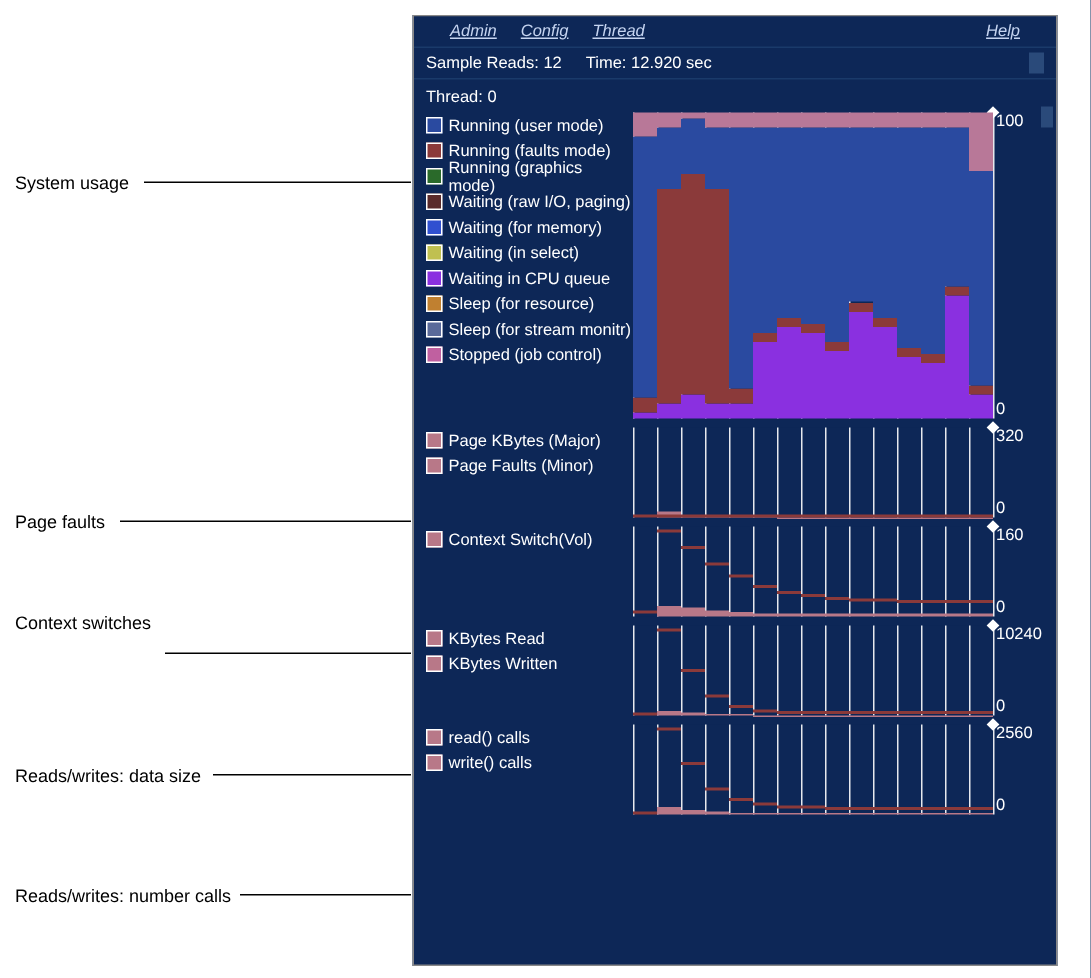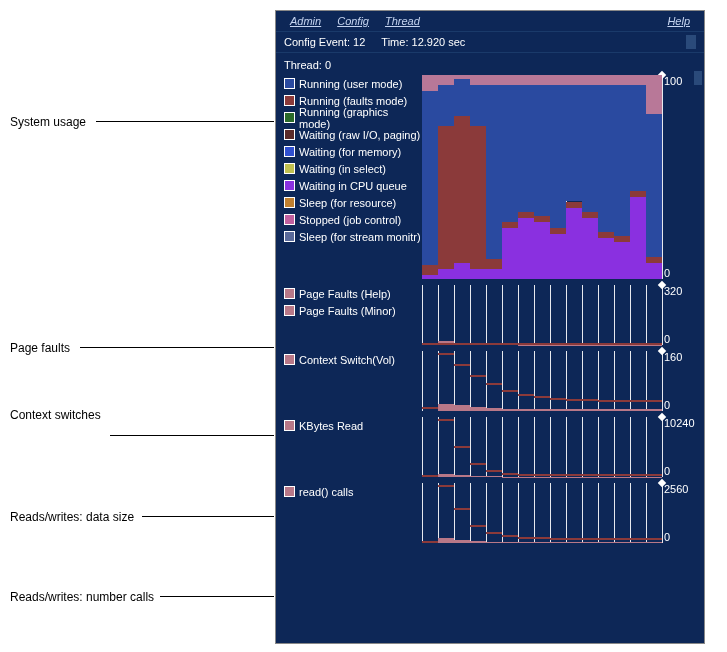--- a/index.html
+++ b/index.html
@@ -8,21 +8,21 @@
 .annotation { position: absolute; font-size: 12px; color: #000; }
 .annotation-line { position: absolute; height: 1px; background: #000; }
 
 .window { position: absolute; left: 275px; top: 10px; width: 430px; height: 634px; background: #0d2757; border: 1px solid #888; }
 .titlebar { height: 18px; background: #9a9a9a; display: flex; align-items: center; padding: 0 4px; border-bottom: 1px solid #666; }
 .titlebar-left { width: 14px; height: 12px; border: 1px solid #666; background: #aaa; margin-right: 6px; }
 .titlebar-text { flex: 1; font-style: italic; font-size: 11px; color: #222; }
 .titlebar-right { display: flex; gap: 2px; }
 .titlebar-btn { width: 14px; height: 12px; border: 1px solid #666; background: #aaa; }
 
-.menubar { height: 20px; background: #0d2757; display: flex; align-items: center; padding: 0 14px; gap: 16px; color: #c5d4f0; font-style: italic; text-decoration: underline; text-align: right; }
+.menubar { height: 20px; background: #0d2757; display: flex; align-items: center; padding: 0 24px; gap: 16px; color: #c5d4f0; font-style: italic; text-decoration: underline; text-align: right; }
 .menubar .spacer { flex: 1; }
 
 .eventbar { height: 22px; background: #0d2757; display: flex; align-items: center; padding: 0 8px; color: #fff; gap: 16px; border-top: 1px solid #1a3a6a; border-bottom: 1px solid #1a3a6a; }
 .eventbar-right { margin-left: auto; width: 10px; height: 14px; background: #2a4a7a; }
 
 .content { padding: 6px 8px; color: #fff; }
 .thread-label { margin-bottom: 4px; }
 
 .chart-section { display: flex; margin-bottom: 6px; }
 .legend-col { width: 138px; font-size: 11px; }
@@ -68,21 +68,21 @@
 
   <div class="menubar">
     <span>Admin</span>
     <span>Config</span>
     <span>Thread</span>
     <span class="spacer"></span>
     <span>Help</span>
   </div>
 
   <div class="eventbar">
-    <span><span>Config Event:</span> <span>12</span></span>
+    <span><span>Sample Reads:</span> <span>12</span></span>
     <span><span>Time:</span> <span>12.920 sec</span></span>
     <div class="eventbar-right"></div>
   </div>
 
   <div class="content">
     <div class="thread-label">Thread: 0</div>
 
     <div class="chart-section">
       <div class="legend-col" id="legend-su">
           <div class="legend-item">
@@ -111,26 +111,26 @@
           </div>
           <div class="legend-item">
             <div class="legend-swatch" style="background: rgb(138, 48, 224);"></div>
             <span>Waiting in CPU queue</span>
           </div>
           <div class="legend-item">
             <div class="legend-swatch" style="background: rgb(192, 128, 48);"></div>
             <span>Sleep (for resource)</span>
           </div>
           <div class="legend-item">
+            <div class="legend-swatch" style="background: rgb(90, 106, 154);"></div>
+            <span>Sleep (for stream monitr)</span>
+          </div>
+          <div class="legend-item">
             <div class="legend-swatch" style="background: rgb(192, 96, 160);"></div>
             <span>Stopped (job control)</span>
-          </div>
-          <div class="legend-item">
-            <div class="legend-swatch" style="background: rgb(90, 106, 154);"></div>
-            <span>Sleep (for stream monitr)</span>
           </div>
         </div>
       <div class="chart-col">
         <div class="chart-area main-chart" id="su-chart">
           <div class="diamond"></div>
         <div class="grid-line" style="left: 0%;"></div>
             <div class="grid-line" style="left: 6.66667%;"></div>
             <div class="grid-line" style="left: 13.3333%;"></div>
             <div class="grid-line" style="left: 20%;"></div>
             <div class="grid-line" style="left: 26.6667%;"></div>
@@ -210,21 +210,21 @@
           <div class="ytop">100</div>
           <div class="ybot">0</div>
         </div>
       </div>
     </div>
 
     <div class="chart-section">
       <div class="legend-col" id="legend-pf">
           <div class="legend-item">
             <div class="legend-swatch" style="background: rgb(184, 120, 136);"></div>
-            <span>Page Faults (Help)</span>
+            <span>Page KBytes (Major)</span>
           </div>
           <div class="legend-item">
             <div class="legend-swatch" style="background: rgb(184, 120, 136);"></div>
             <span>Page Faults (Minor)</span>
           </div>
         </div>
       <div class="chart-col">
         <div class="chart-area small-chart" id="pf-chart">
             <div style="position: absolute; inset: 0px; background: rgb(184, 120, 136); opacity: 0.55; z-index: -1;"></div>
             <div class="diamond"></div>
@@ -346,20 +346,24 @@
         </div>
       </div>
     </div>
 
     <div class="chart-section">
       <div class="legend-col" id="legend-kb">
           <div class="legend-item">
             <div class="legend-swatch" style="background: rgb(184, 120, 136);"></div>
             <span>KBytes Read</span>
           </div>
+          <div class="legend-item">
+            <div class="legend-swatch" style="background: rgb(184, 120, 136);"></div>
+            <span>KBytes Written</span>
+          </div>
         </div>
       <div class="chart-col">
         <div class="chart-area small-chart" id="kb-chart">
             <div style="position: absolute; inset: 0px; background: rgb(184, 120, 136); opacity: 0.55; z-index: -1;"></div>
             <div class="diamond"></div>
             <div class="grid-line" style="left: 0%;"></div>
             <div class="grid-line" style="left: 6.66667%;"></div>
             <div class="grid-line" style="left: 13.3333%;"></div>
             <div class="grid-line" style="left: 20%;"></div>
             <div class="grid-line" style="left: 26.6667%;"></div>
@@ -411,20 +415,24 @@
         </div>
       </div>
     </div>
 
     <div class="chart-section">
       <div class="legend-col" id="legend-ca">
           <div class="legend-item">
             <div class="legend-swatch" style="background: rgb(184, 120, 136);"></div>
             <span>read() calls</span>
           </div>
+          <div class="legend-item">
+            <div class="legend-swatch" style="background: rgb(184, 120, 136);"></div>
+            <span>write() calls</span>
+          </div>
         </div>
       <div class="chart-col">
         <div class="chart-area small-chart" id="ca-chart">
             <div style="position: absolute; inset: 0px; background: rgb(184, 120, 136); opacity: 0.55; z-index: -1;"></div>
             <div class="diamond"></div>
             <div class="grid-line" style="left: 0%;"></div>
             <div class="grid-line" style="left: 6.66667%;"></div>
             <div class="grid-line" style="left: 13.3333%;"></div>
             <div class="grid-line" style="left: 20%;"></div>
             <div class="grid-line" style="left: 26.6667%;"></div>

